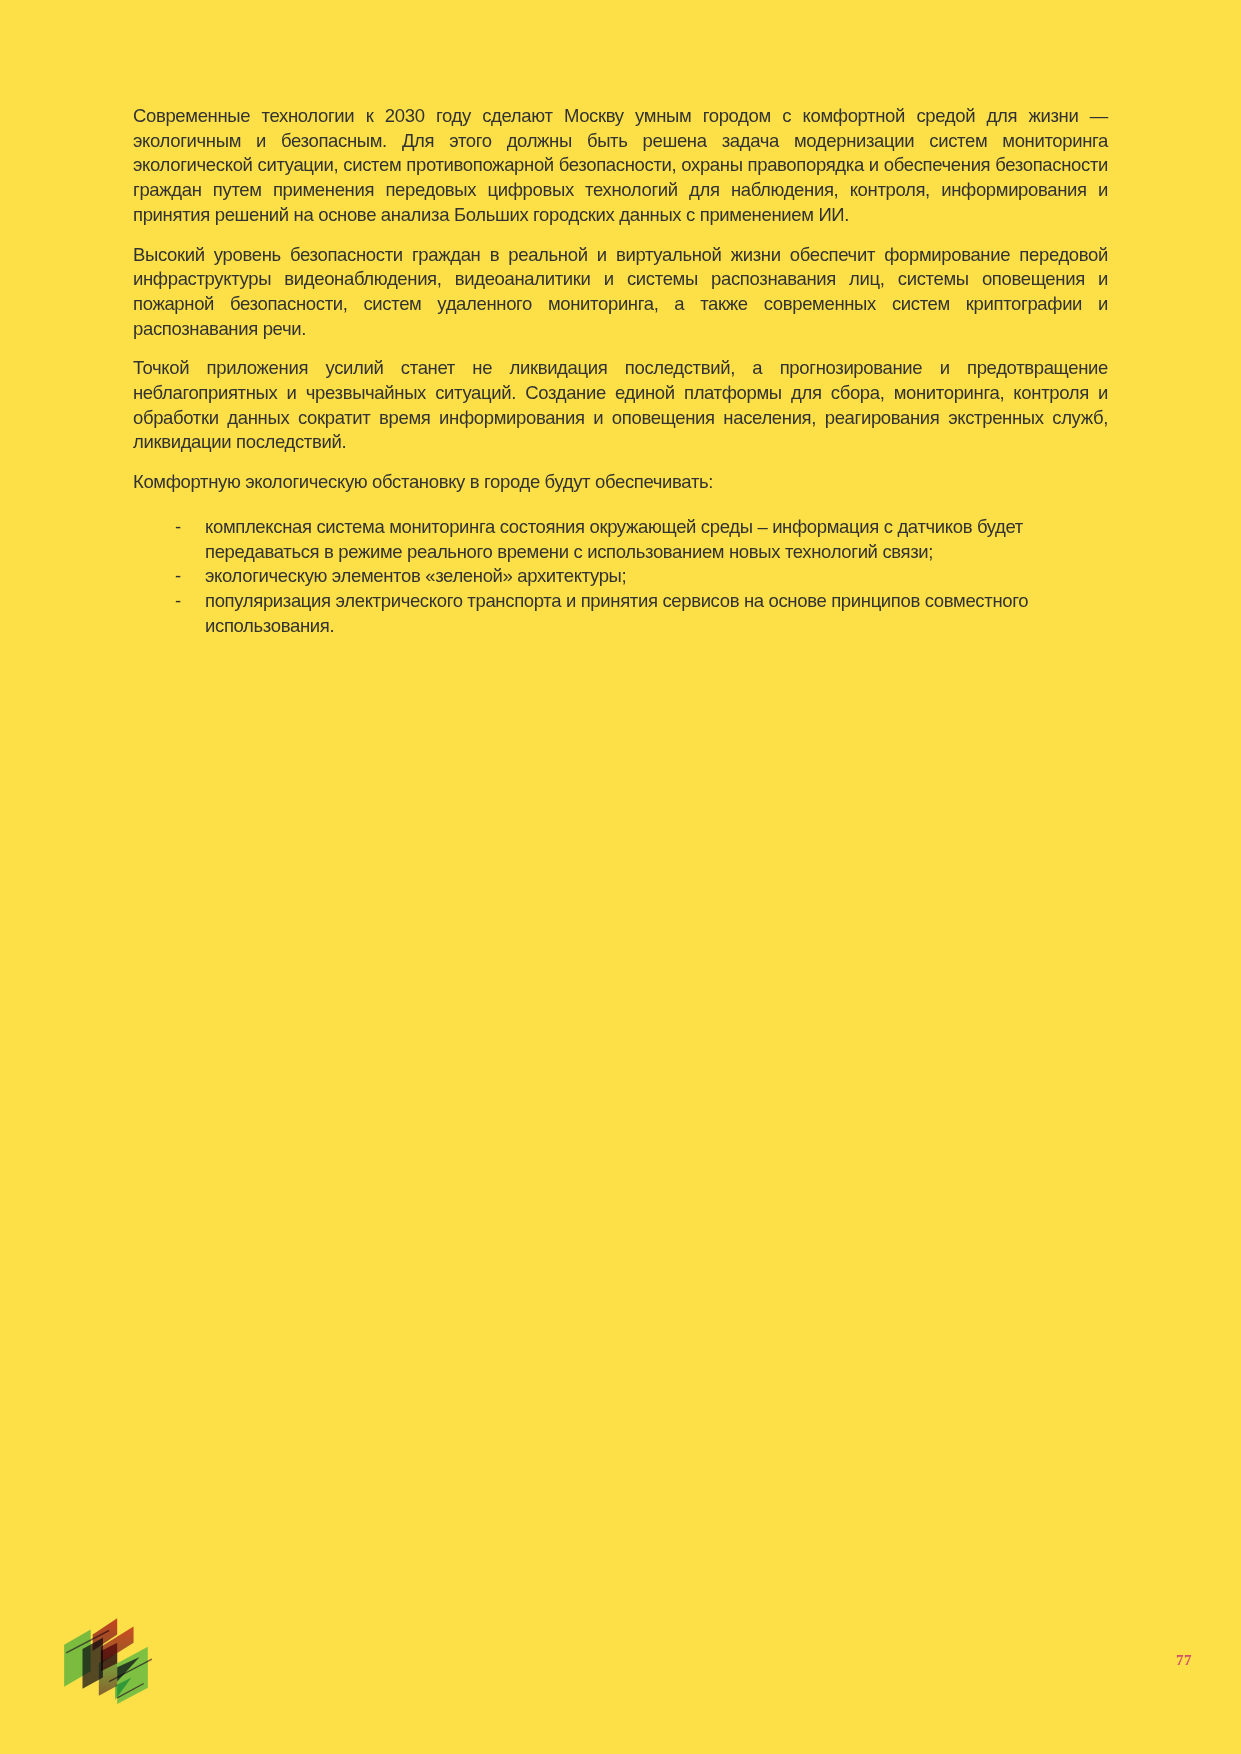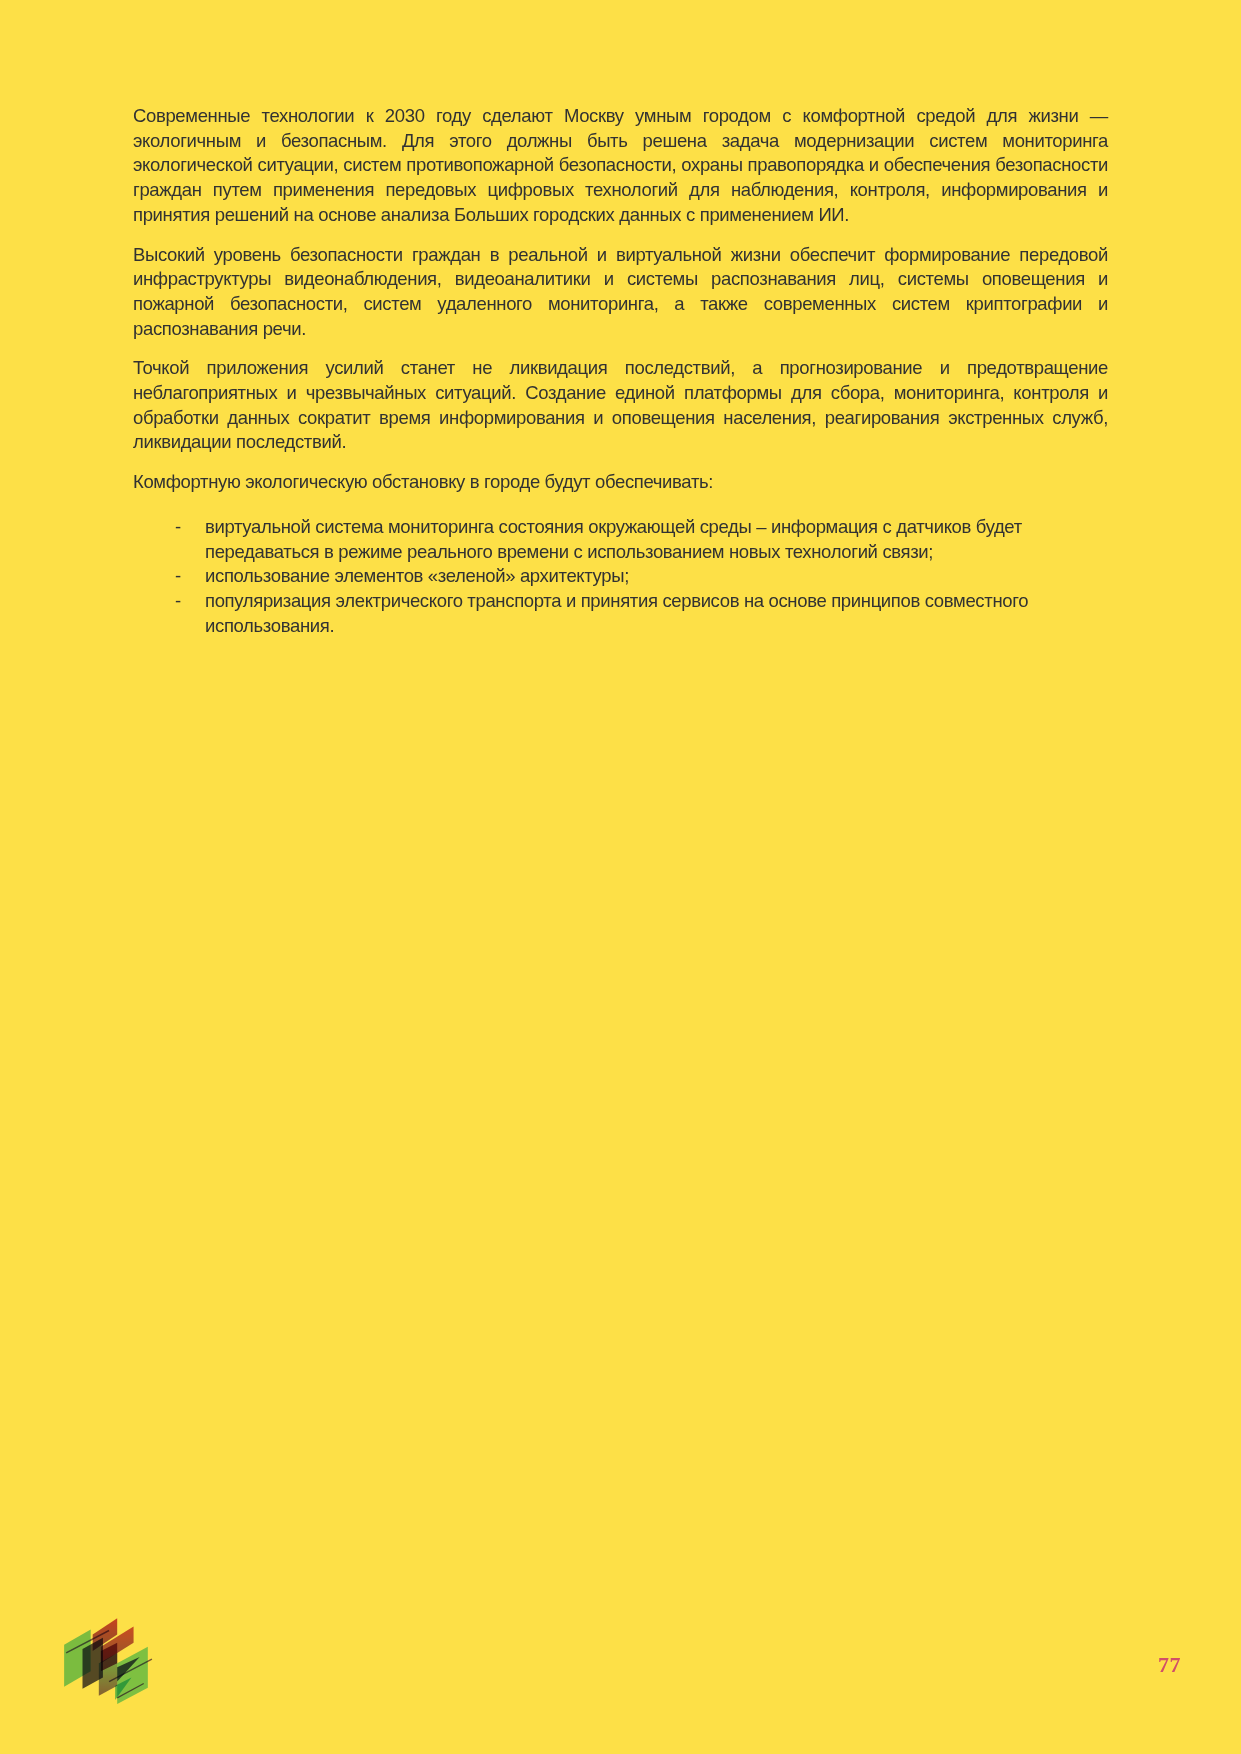--- a/index.html
+++ b/index.html
@@ -56,47 +56,47 @@
     position: absolute;
     left: 58px;
     top: 1606px;
     width: 98px;
     height: 98px;
   }
   .footer-logo svg { width: 100%; height: 100%; }
   .footer-logo polygon, .footer-logo line { mix-blend-mode: multiply; }
   .page-number {
     position: absolute;
-    right: 60px;
+    right: 49px;
     top: 1652px;
     font-family: "Liberation Serif", serif;
-    font-size: 22px;
+    font-size: 15px;
     font-weight: 600;
     letter-spacing: 0.5px;
   }
 </style>
 </head>
 <body>
 
 <div class="page">
 
   <div class="content">
     <p>Современные технологии к 2030 году сделают Москву умным городом с комфортной средой для жизни — экологичным и безопасным. Для этого должны быть решена задача модернизации систем мониторинга экологической ситуации, систем противопожарной безопасности, охраны правопорядка и обеспечения безопасности граждан путем применения передовых цифровых технологий для наблюдения, контроля, информирования и принятия решений на основе анализа Больших городских данных с применением ИИ.</p>
     <p>Высокий уровень безопасности граждан в реальной и виртуальной жизни обеспечит формирование передовой инфраструктуры видеонаблюдения, видеоаналитики и системы распознавания лиц, системы оповещения и пожарной безопасности, систем удаленного мониторинга, а также современных систем криптографии и распознавания речи.</p>
     <p>Точкой приложения усилий станет не ликвидация последствий, а прогнозирование и предотвращение неблагоприятных и чрезвычайных ситуаций. Создание единой платформы для сбора, мониторинга, контроля и обработки данных сократит время информирования и оповещения населения, реагирования экстренных служб, ликвидации последствий.</p>
     <p class="list-intro">Комфортную экологическую обстановку в городе будут обеспечивать:</p>
 
     <ul class="bullets">
       <li>
         <span class="marker">-</span>
-        <span class="bullet-text">виртуальной система мониторинга состояния окружающей среды – информация с датчиков будет передаваться в режиме реального времени с использованием новых технологий связи;</span>
+        <span class="bullet-text">комплексная система мониторинга состояния окружающей среды – информация с датчиков будет передаваться в режиме реального времени с использованием новых технологий связи;</span>
       </li>
       <li>
         <span class="marker">-</span>
-        <span class="bullet-text">использование элементов «зеленой» архитектуры;</span>
+        <span class="bullet-text">экологическую элементов «зеленой» архитектуры;</span>
       </li>
       <li>
         <span class="marker">-</span>
         <span class="bullet-text">популяризация электрического транспорта и принятия сервисов на основе принципов совместного использования.</span>
       </li>
     </ul>
   </div>
 
   <div class="footer-logo">
     <svg viewBox="0 0 96 96" xmlns="http://www.w3.org/2000/svg">

